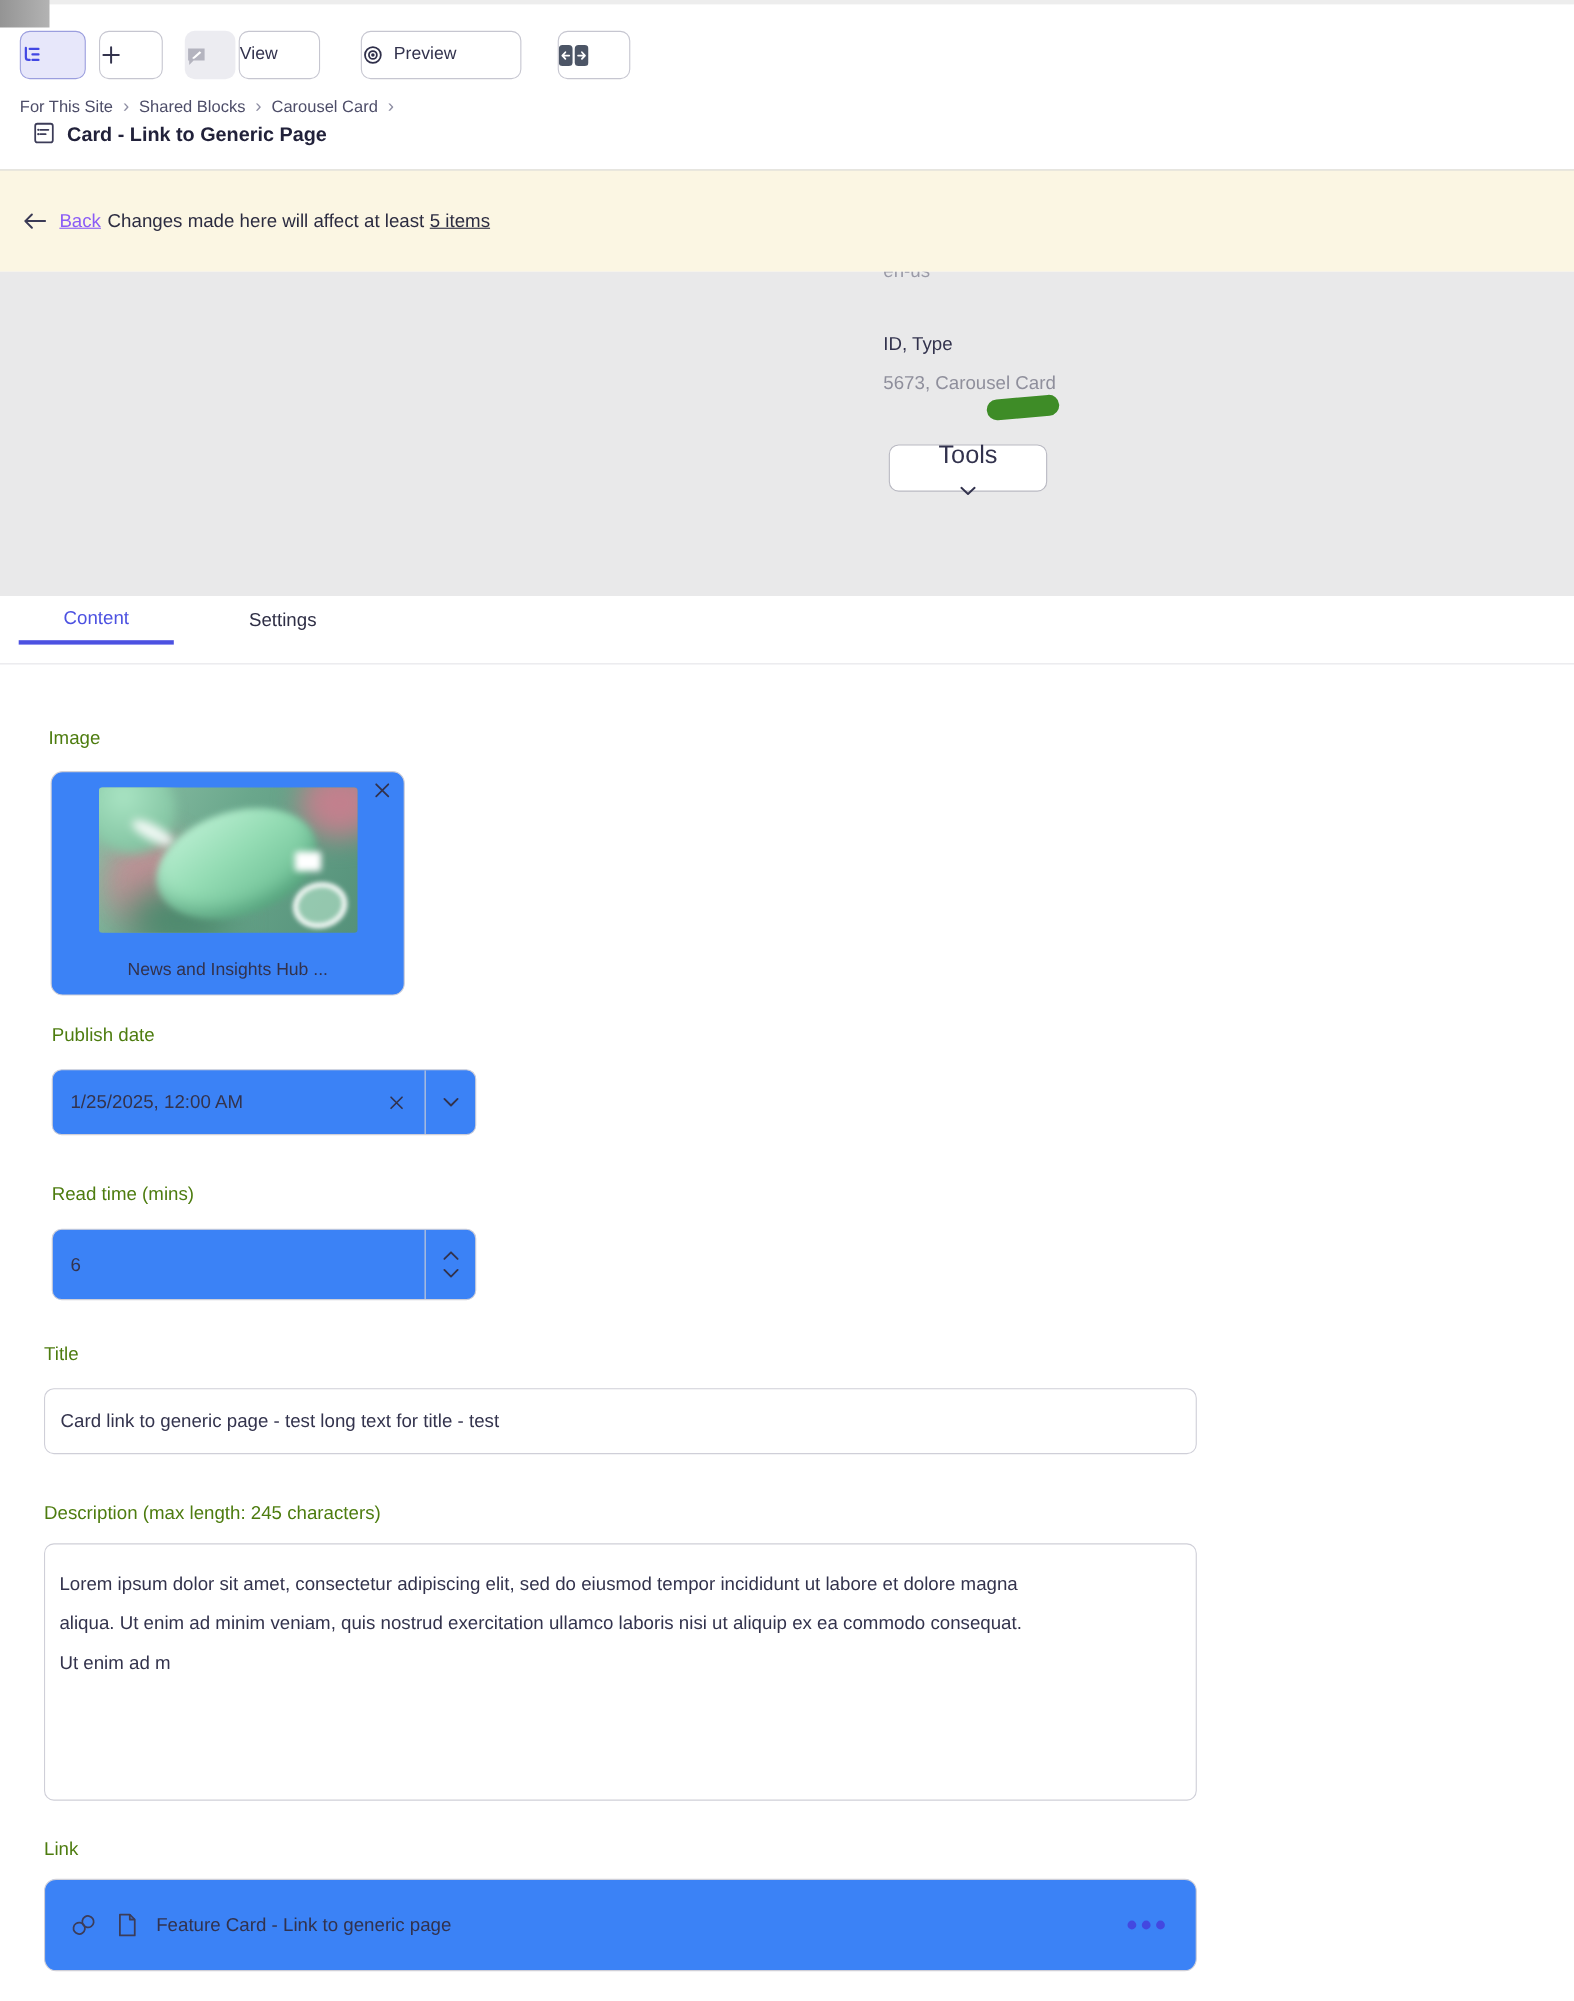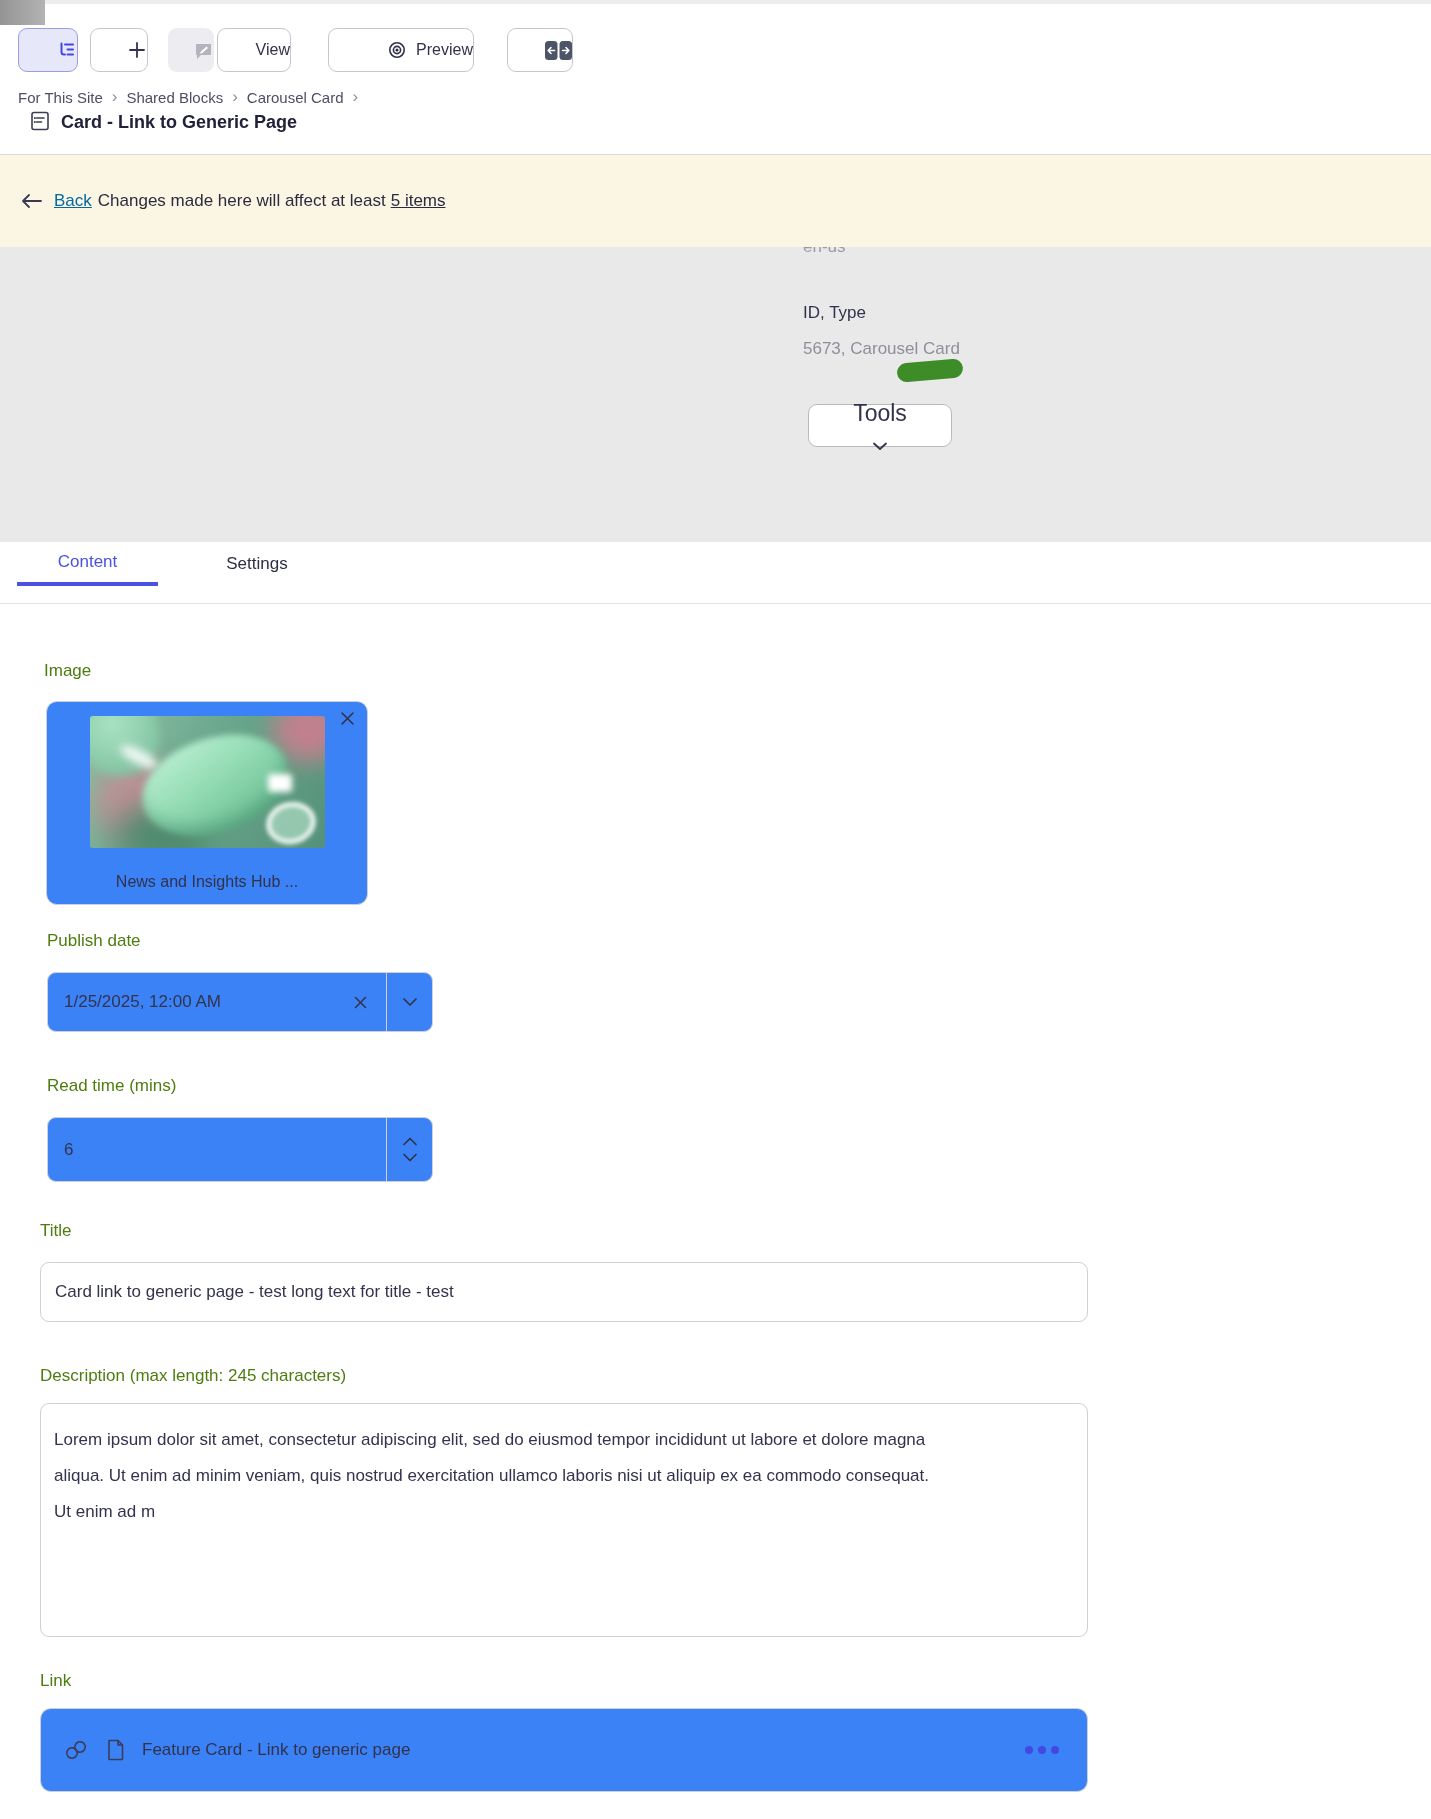--- a/index.html
+++ b/index.html
@@ -4,35 +4,35 @@
 <style>
   html,body{margin:0;padding:0;background:#fff;}
   .app{
     position:relative;width:1431px;height:1819px;overflow:hidden;background:#fff;
     font-family:"Liberation Sans","DejaVu Sans",sans-serif;color:#32324d;
   }
   
   .top-strip{position:absolute;left:0;top:0;width:1431px;height:4px;background:#ededed;}
   .top-corner{position:absolute;left:0;top:0;width:45px;height:25px;background:linear-gradient(90deg,#949494,#b3b3b3);}
   
-  .tbtn{position:absolute;top:28px;height:44px;box-sizing:border-box;display:flex;align-items:center;justify-content:flex-end;
+  .tbtn{position:absolute;top:28px;height:44px;box-sizing:border-box;display:flex;align-items:center;justify-content:flex-start;
     background:#fff;border:1px solid #c6c6d0;border-radius:9px;font-size:16px;font-weight:500;color:#32324d;cursor:pointer;gap:9px;}
   .tbtn.active{background:#e7e7fa;border:1.5px solid #9b9ede;}
   .tbtn.ghost{background:#ececf1;border:none;}
   .icon{display:inline-flex;align-items:center;justify-content:center;}
   
   .breadcrumb{position:absolute;left:18px;top:87px;font-size:15px;color:#4d4d68;display:flex;align-items:center;gap:9px;}
   .crumb{cursor:pointer;}
   .crumb-sep{color:#8e8ea3;font-size:17px;}
   .title-row{position:absolute;left:28px;top:109px;display:flex;align-items:flex-end;gap:9px;}
   .page-title{font-size:18px;font-weight:700;color:#21213a;}
   
   .notice{position:absolute;left:0;top:154px;width:1431px;height:93px;box-sizing:border-box;background:#fbf6e3;border-top:1px solid #d8d8d8;
     display:flex;align-items:center;padding-left:20px;font-size:17px;color:#2b2b40;}
-  .notice .back{color:#0369a1;text-decoration:underline;margin:0 6px 0 10px;cursor:pointer;}
+  .notice .back{color:#8b5cf6;text-decoration:underline;margin:0 6px 0 10px;cursor:pointer;}
   .notice .count{text-decoration:underline;margin-left:5px;cursor:pointer;}
   
   .panel{position:absolute;left:0;top:247px;width:1431px;height:295px;background:#e9e9ea;overflow:hidden;}
   .lang{position:absolute;left:803px;top:-10px;color:#9a9aa6;font-size:17px;}
   .idtype-label{position:absolute;left:803px;top:56px;font-size:17px;color:#32324d;}
   .idtype-value{position:absolute;left:803px;top:92px;font-size:17px;color:#8f8f9c;}
   .scribble{position:absolute;left:897px;top:114px;width:66px;height:19px;background:#3e8c27;border-radius:10px;transform:rotate(-5deg);}
   .tools-btn{position:absolute;left:808px;top:157px;width:144px;height:43px;box-sizing:border-box;background:#fff;border:1px solid #b9b9c2;
     border-radius:9px;display:flex;align-items:center;justify-content:center;gap:14px;font-size:23px;color:#32324d;cursor:pointer;flex-direction:column;}
   

